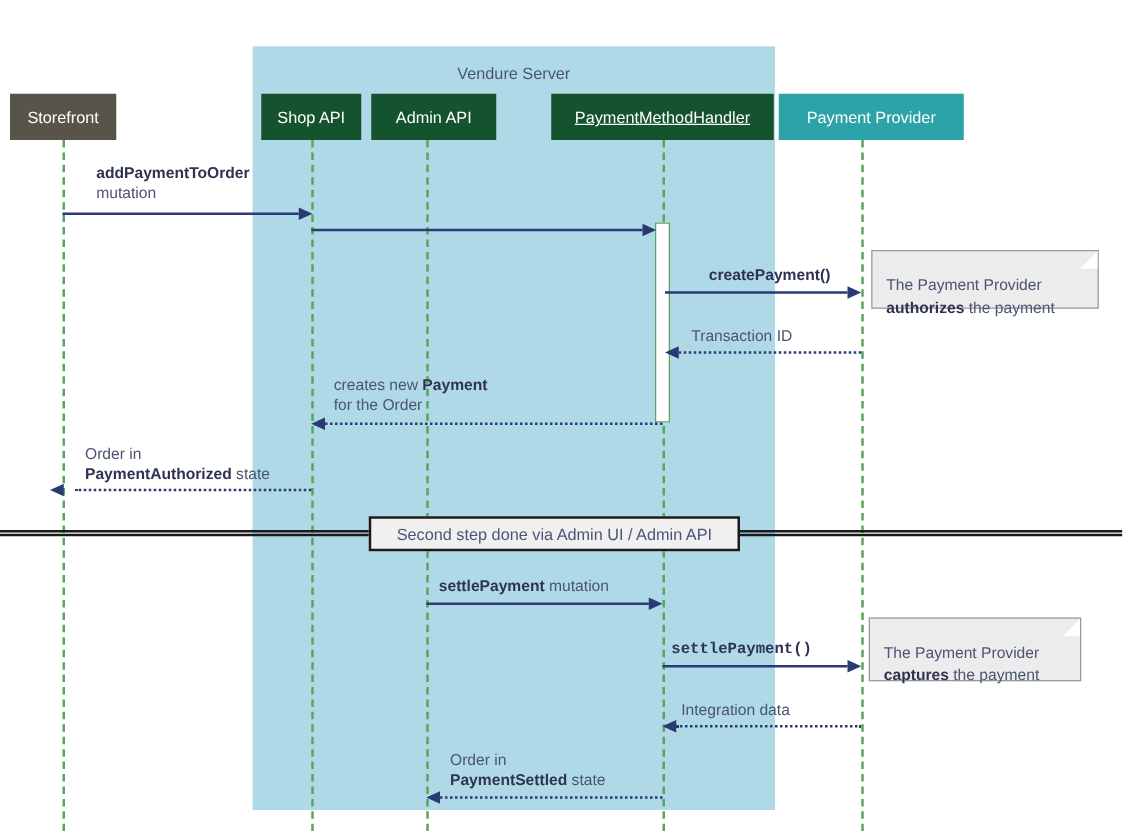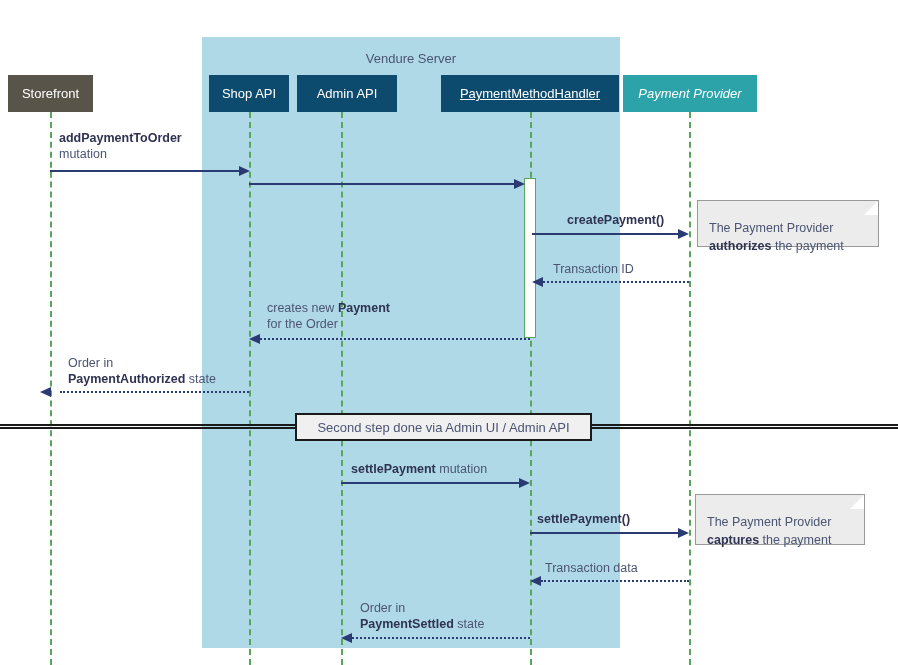--- a/index.html
+++ b/index.html
@@ -63,21 +63,21 @@
     height: 37px;
     box-sizing: border-box;
     display: flex;
     align-items: center;
     justify-content: center;
     color: #ffffff;
     font-size: 13px;
     white-space: nowrap;
   }
   .p-storefront { background: #595449; }
-  .p-api        { background: #0c4a6e; }
+  .p-api        { background: #14532d; }
   .p-provider   { background: #2ba3a8; }
 
   
   .activation {
     background: #ffffff;
     border: 1px solid #5aa55a;
     box-sizing: border-box;
     width: 12px;
   }
 
@@ -180,27 +180,27 @@
   </div>
   <div class="abs participant p-api" style="left:209px; width:80px;">
     <span>Shop API</span>
   </div>
   <div class="abs participant p-api" style="left:297px; width:100px;">
     <span>Admin API</span>
   </div>
   <div class="abs participant p-api" style="left:441px; width:178px;text-decoration:underline;">
     <span>PaymentMethodHandler</span>
   </div>
-  <div class="abs participant p-provider" style="left:623px; width:134px;font-style:italic;">
+  <div class="abs participant p-provider" style="left:623px; width:148px;">
     <span>Payment Provider</span>
   </div>
 
   <div class="abs activation" style="left:524px; top:178px; height:160px;"></div>
 
-  <div class="abs msg-label" style="left:59px; top:130px;">
+  <div class="abs msg-label" style="left:77px; top:130px;">
     <div><b>addPaymentToOrder</b></div>
     <div><span>mutation</span></div>
   </div>
   <div class="abs msg-line" style="left:50px; top:170px; width:189px;"></div>
   <div class="abs arrow-head arrow-right" style="left:239px; top:166px;"></div>
 
   <div class="abs msg-line" style="left:249px; top:183px; width:265px;"></div>
   <div class="abs arrow-head arrow-right" style="left:514px; top:179px;"></div>
 
   <div class="abs msg-label" style="left:543px; top:212px;margin-left:24px;">
@@ -238,34 +238,34 @@
   <div class="abs divider-box" style="left:295px; top:413px; width:297px; height:28px;">
     <span>Second step done via Admin UI / Admin API</span>
   </div>
 
   <div class="abs msg-label" style="left:351px; top:461px;">
     <b>settlePayment</b><span> mutation</span>
   </div>
   <div class="abs msg-line" style="left:341px; top:482px; width:178px;"></div>
   <div class="abs arrow-head arrow-right" style="left:519px; top:478px;"></div>
 
-  <div class="abs msg-label" style="left:537px; top:511px;">
+  <div class="abs msg-label" style="left:537px; top:511px;font-family:Liberation Mono, monospace;">
     <b>settlePayment()</b>
   </div>
   <div class="abs msg-line" style="left:530px; top:532px; width:148px;"></div>
   <div class="abs arrow-head arrow-right" style="left:678px; top:528px;"></div>
 
   <div class="abs note" style="left:695px; top:494px; width:170px; height:51px;">
     <div>The Payment Provider</div>
     <div><b>captures</b><span> the payment</span></div>
     <span class="note-fold"></span>
     <span class="note-fold-edge"></span>
   </div>
 
-  <div class="abs msg-label" style="left:545px; top:560px;">Transaction data</div>
+  <div class="abs msg-label" style="left:545px; top:560px;">Integration data</div>
   <div class="abs msg-line dotted" style="left:541px; top:580px; width:148px;"></div>
   <div class="abs arrow-head arrow-left" style="left:530px; top:576px;"></div>
 
   <div class="abs msg-label" style="left:360px; top:600px;">
     <div><span>Order in</span></div>
     <div><b>PaymentSettled</b><span> state</span></div>
   </div>
   <div class="abs msg-line dotted" style="left:352px; top:637px; width:178px;"></div>
   <div class="abs arrow-head arrow-left" style="left:341px; top:633px;"></div>
 

